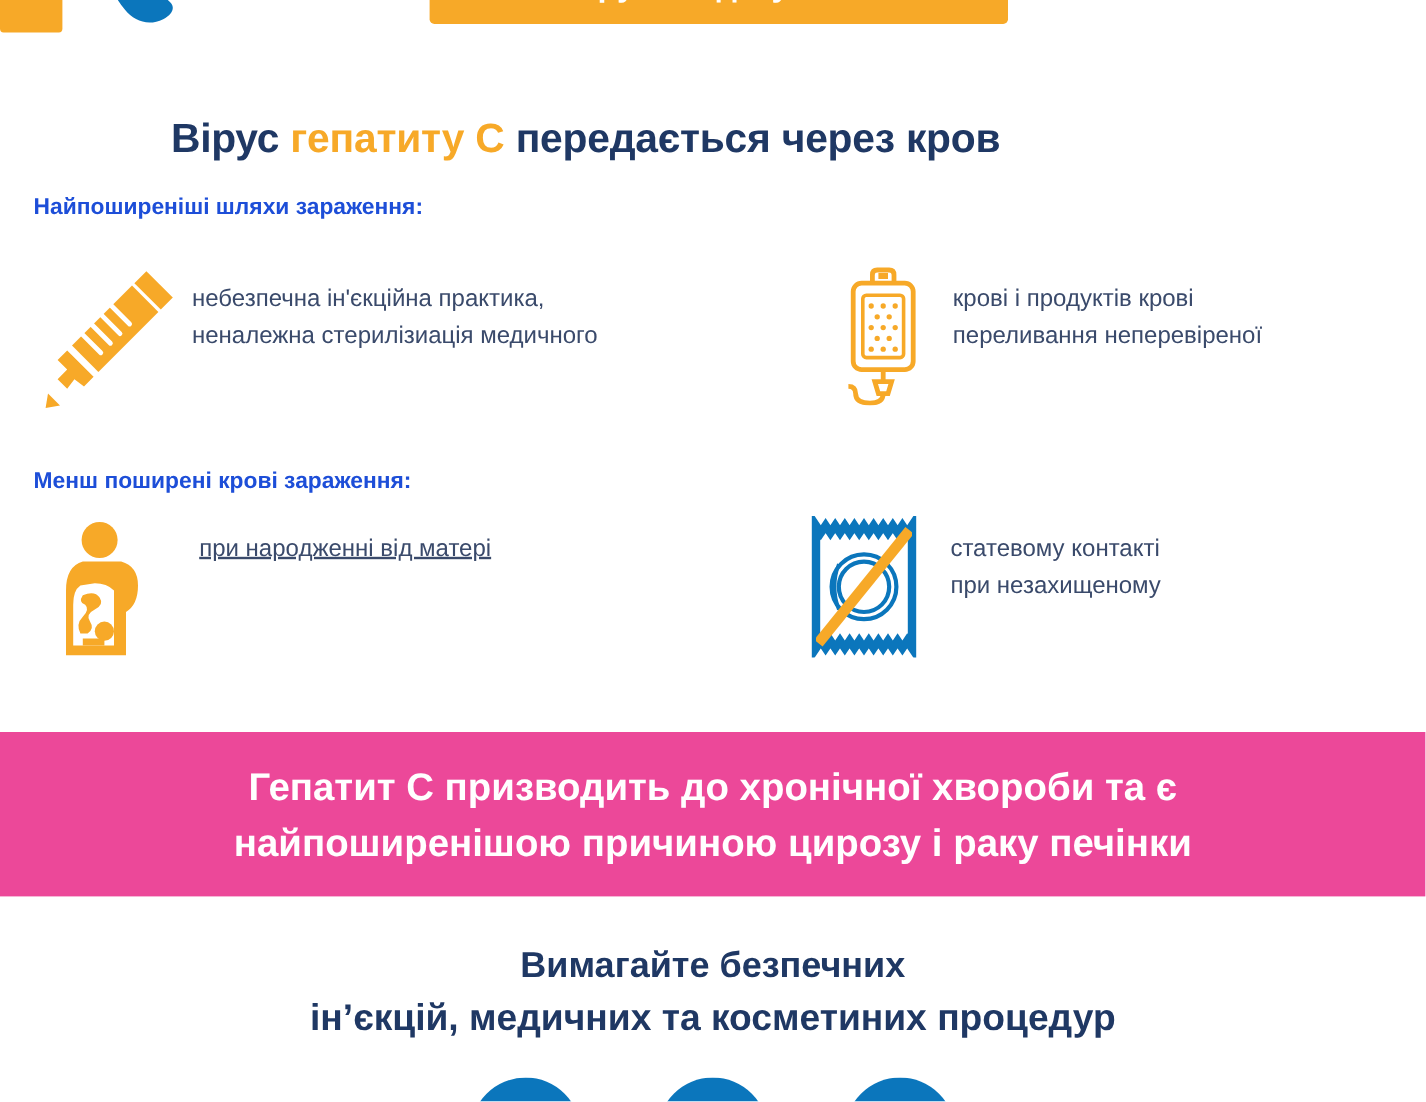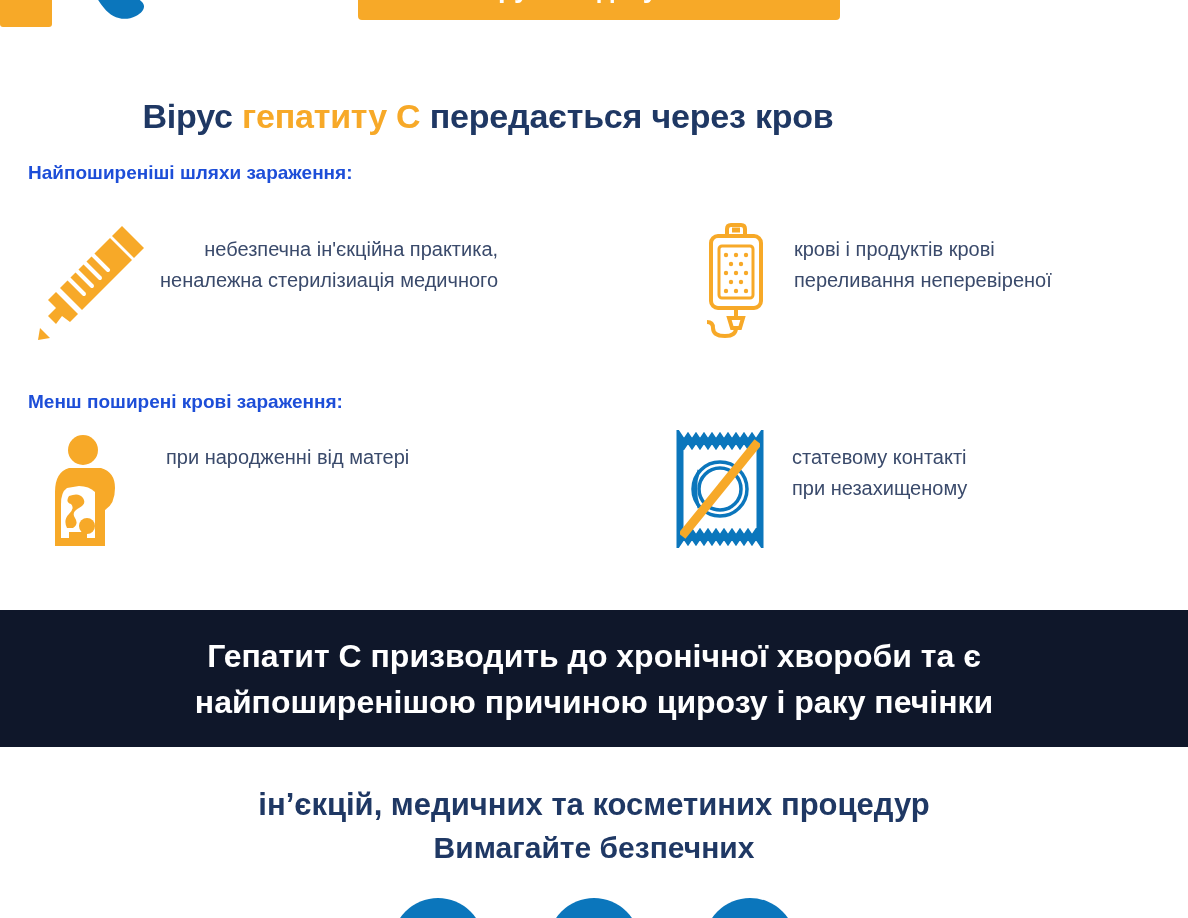--- a/index.html
+++ b/index.html
@@ -94,42 +94,42 @@
     justify-content: center;
   }
   .route .route-text {
     font-size: 20px;
     line-height: 31px;
     color: #3A4A6B;
   }
 
   #route-injection { top: 222px; left: 34px; width: 640px; }
   #route-injection .icon-wrap { width: 116px; height: 120px; }
-  #route-injection .route-text { margin-left: 10px; padding-top: 12px; text-align: right; }
+  #route-injection .route-text { margin-left: 10px; padding-top: 12px; }
 
   #route-transfusion { top: 222px; left: 698px; width: 470px; }
   #route-transfusion .icon-wrap { width: 78px; height: 120px; }
   #route-transfusion .route-text { margin-left: 18px; padding-top: 12px; }
 
   #route-mother { top: 434px; left: 46px; width: 600px; }
   #route-mother .icon-wrap { width: 86px; height: 120px; }
-  #route-mother .route-text { margin-left: 34px; padding-top: 8px; }
+  #route-mother .route-text { margin-left: 34px; padding-top: 8px; text-decoration: underline; }
 
   #route-sex { top: 430px; left: 668px; width: 480px; }
   #route-sex .icon-wrap { width: 104px; height: 120px; }
   #route-sex .route-text { margin-left: 20px; padding-top: 12px; }
 
   
   .callout {
     position: absolute;
     top: 610px;
     left: 0;
     width: 1188px;
     height: 137px;
-    background: #0f172a;
+    background: #ec4899;
     box-sizing: border-box;
     display: flex;
     flex-direction: column;
     align-items: center;
     justify-content: center;
   }
   .callout .line {
     color: #ffffff;
     font-size: 32px;
     font-weight: bold;
@@ -304,21 +304,21 @@
     <div>при незахищеному</div>
   </div>
 </div>
 
 <div class="callout">
   <div class="line">Гепатит С призводить до хронічної хвороби та є</div>
   <div class="line">найпоширенішою причиною цирозу і раку печінки</div>
 </div>
 
 <div class="cta">
+  <div class="line line1">Вимагайте безпечних</div>
   <div class="line line2">ін’єкцій, медичних та косметиних процедур</div>
-  <div class="line line1">Вимагайте безпечних</div>
 </div>
 
 <div class="circle-row">
   <div class="bubble"></div>
   <div class="bubble"></div>
   <div class="bubble"></div>
 </div>
 
 </body></html>

